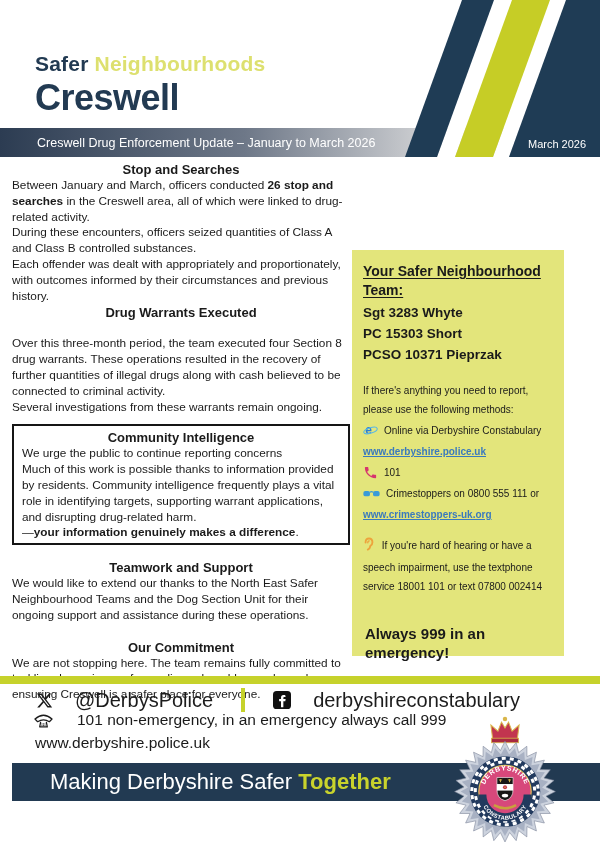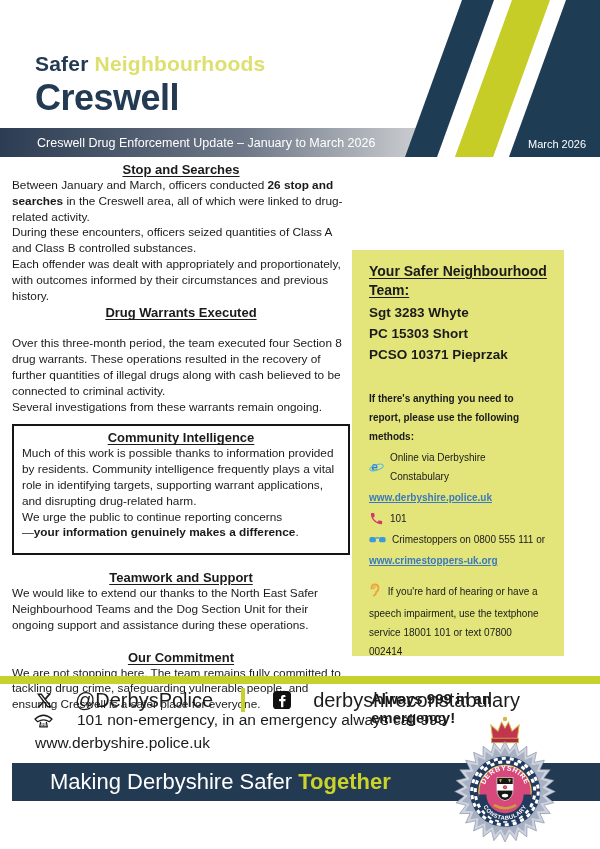--- a/index.html
+++ b/index.html
@@ -8,34 +8,34 @@
 
   
   .header-gfx{position:absolute;top:0;left:0;width:600px;height:157px;}
   .brand{position:absolute;top:52px;left:35px;z-index:2;}
   .brand-line1{font-size:21px;font-weight:bold;color:#223a52;letter-spacing:.2px;}
   .brand-line1 .accent{color:#dde06f;}
   .brand-line2{font-size:36px;font-weight:bold;color:#223a52;letter-spacing:-.5px;margin-top:1px;}
 
   
   .article{position:absolute;left:12px;top:161px;width:338px;font-size:11.8px;line-height:15.8px;}
-  .sec-h{font-size:13px;font-weight:bold;text-align:center;text-decoration:underline;
+  .sec-h{font-size:13px;font-weight:bold;text-align:center;
          text-underline-offset:2px;margin:0;line-height:17px;}
   .article p{margin:0;}
   .gap{height:15px;}
-  .ci-box{border:2px solid #151515;margin-top:9px;padding:3px 8px 12px 8px;}
+  .ci-box{border:2px solid #151515;margin-top:9px;padding:3px 8px 2px 8px;}
   .mt14{margin-top:14px;}
 
   
   .panel{position:absolute;left:352px;top:250px;width:212px;height:406px;background:#e3e57b;
-         box-sizing:border-box;padding:12px 17px;font-size:10px;line-height:19px;}
+         box-sizing:border-box;padding:12px 11px;font-size:10px;line-height:19px;}
   .panel .team-h{font-size:14px;font-weight:bold;text-decoration:underline;text-underline-offset:2px;
          line-height:19px;margin:0 0 2px 0;}
   .panel .member{font-size:13.5px;font-weight:bold;line-height:21px;}
-  .panel .report-intro{font-weight:bold;margin-top:24px;}
+  .panel .report-intro{font-weight:normal;margin-top:16px;}
   .method{display:flex;align-items:center;gap:6px;margin-top:2px;min-height:19px;}
   .method .ic{flex:0 0 auto;display:inline-flex;}
   .panel a,.panel .link{color:#3a7abd;font-weight:bold;text-decoration:underline;display:inline-block;margin-top:2px;}
   .textphone{margin-top:12px;}
   .textphone .ic{vertical-align:-3px;margin-right:4px;}
   .emergency{font-weight:bold;font-size:15px;margin-top:28px;padding-left:2px;}
 
   
   .lime-bar{position:absolute;left:0;top:676px;width:600px;height:8px;background:#c6d22b;}
   .social-row{position:absolute;left:36px;top:688px;display:flex;align-items:center;gap:22px;
@@ -87,22 +87,22 @@
     <p>During these encounters, officers seized quantities of Class A and Class B controlled substances.</p>
     <p>Each offender was dealt with appropriately and proportionately, with outcomes informed by their circumstances and previous history.</p>
 
     <h3 class="sec-h">Drug Warrants Executed</h3>
     <div class="gap"></div>
     <p>Over this three-month period, the team executed four Section 8 drug warrants. These operations resulted in the recovery of further quantities of illegal drugs along with cash believed to be connected to criminal activity.</p>
     <p>Several investigations from these warrants remain ongoing.</p>
 
     <div class="ci-box">
       <h3 class="sec-h">Community Intelligence</h3>
+      <p>We urge the public to continue reporting concerns</p>
       <p>Much of this work is possible thanks to information provided by residents. Community intelligence frequently plays a vital role in identifying targets, supporting warrant applications, and disrupting drug-related harm.</p>
-      <p>We urge the public to continue reporting concerns</p>
       <p><span>—</span><b>your information genuinely makes a difference</b><span>.</span></p>
     </div>
 
     <h3 class="sec-h mt14">Teamwork and Support</h3>
     <p>We would like to extend our thanks to the North East Safer Neighbourhood Teams and the Dog Section Unit for their ongoing support and assistance during these operations.</p>
 
     <div class="gap"></div>
     <h3 class="sec-h">Our Commitment</h3>
     <p>We are not stopping here. The team remains fully committed to tackling drug crime, safeguarding vulnerable people, and ensuring Creswell is a safer place for everyone.</p>
   </div>

